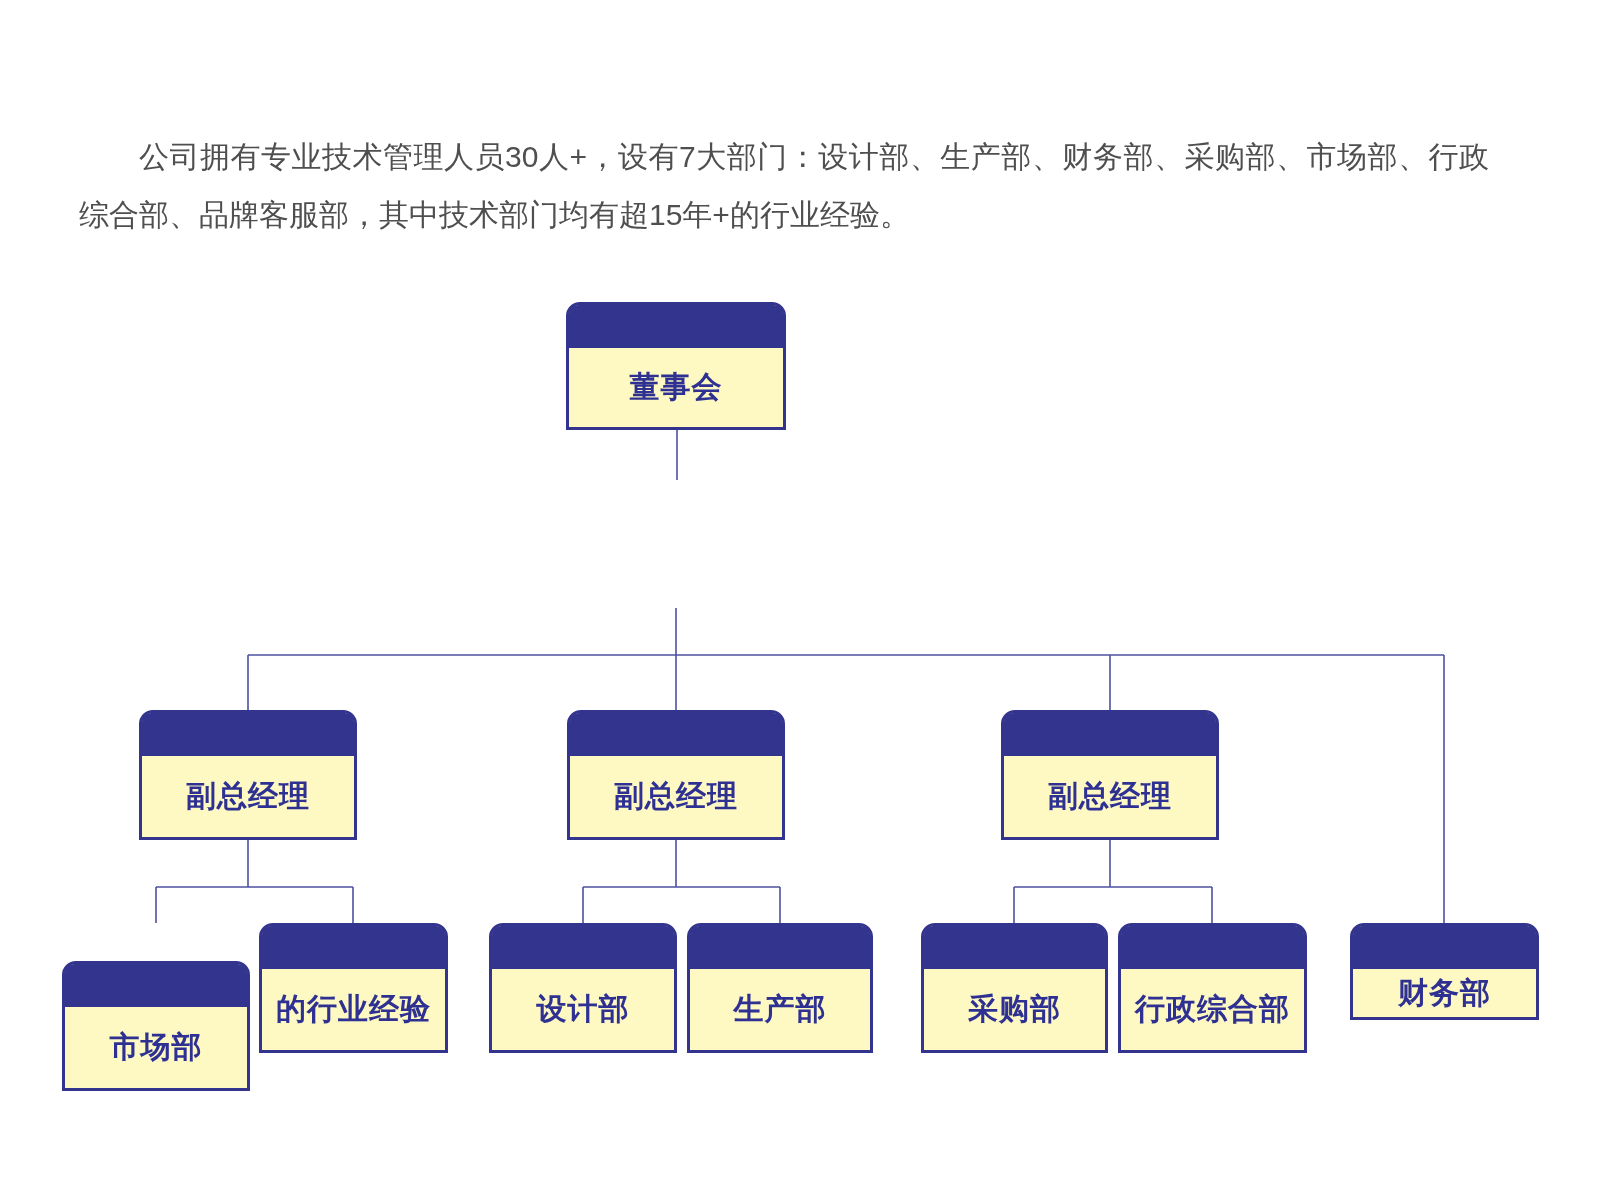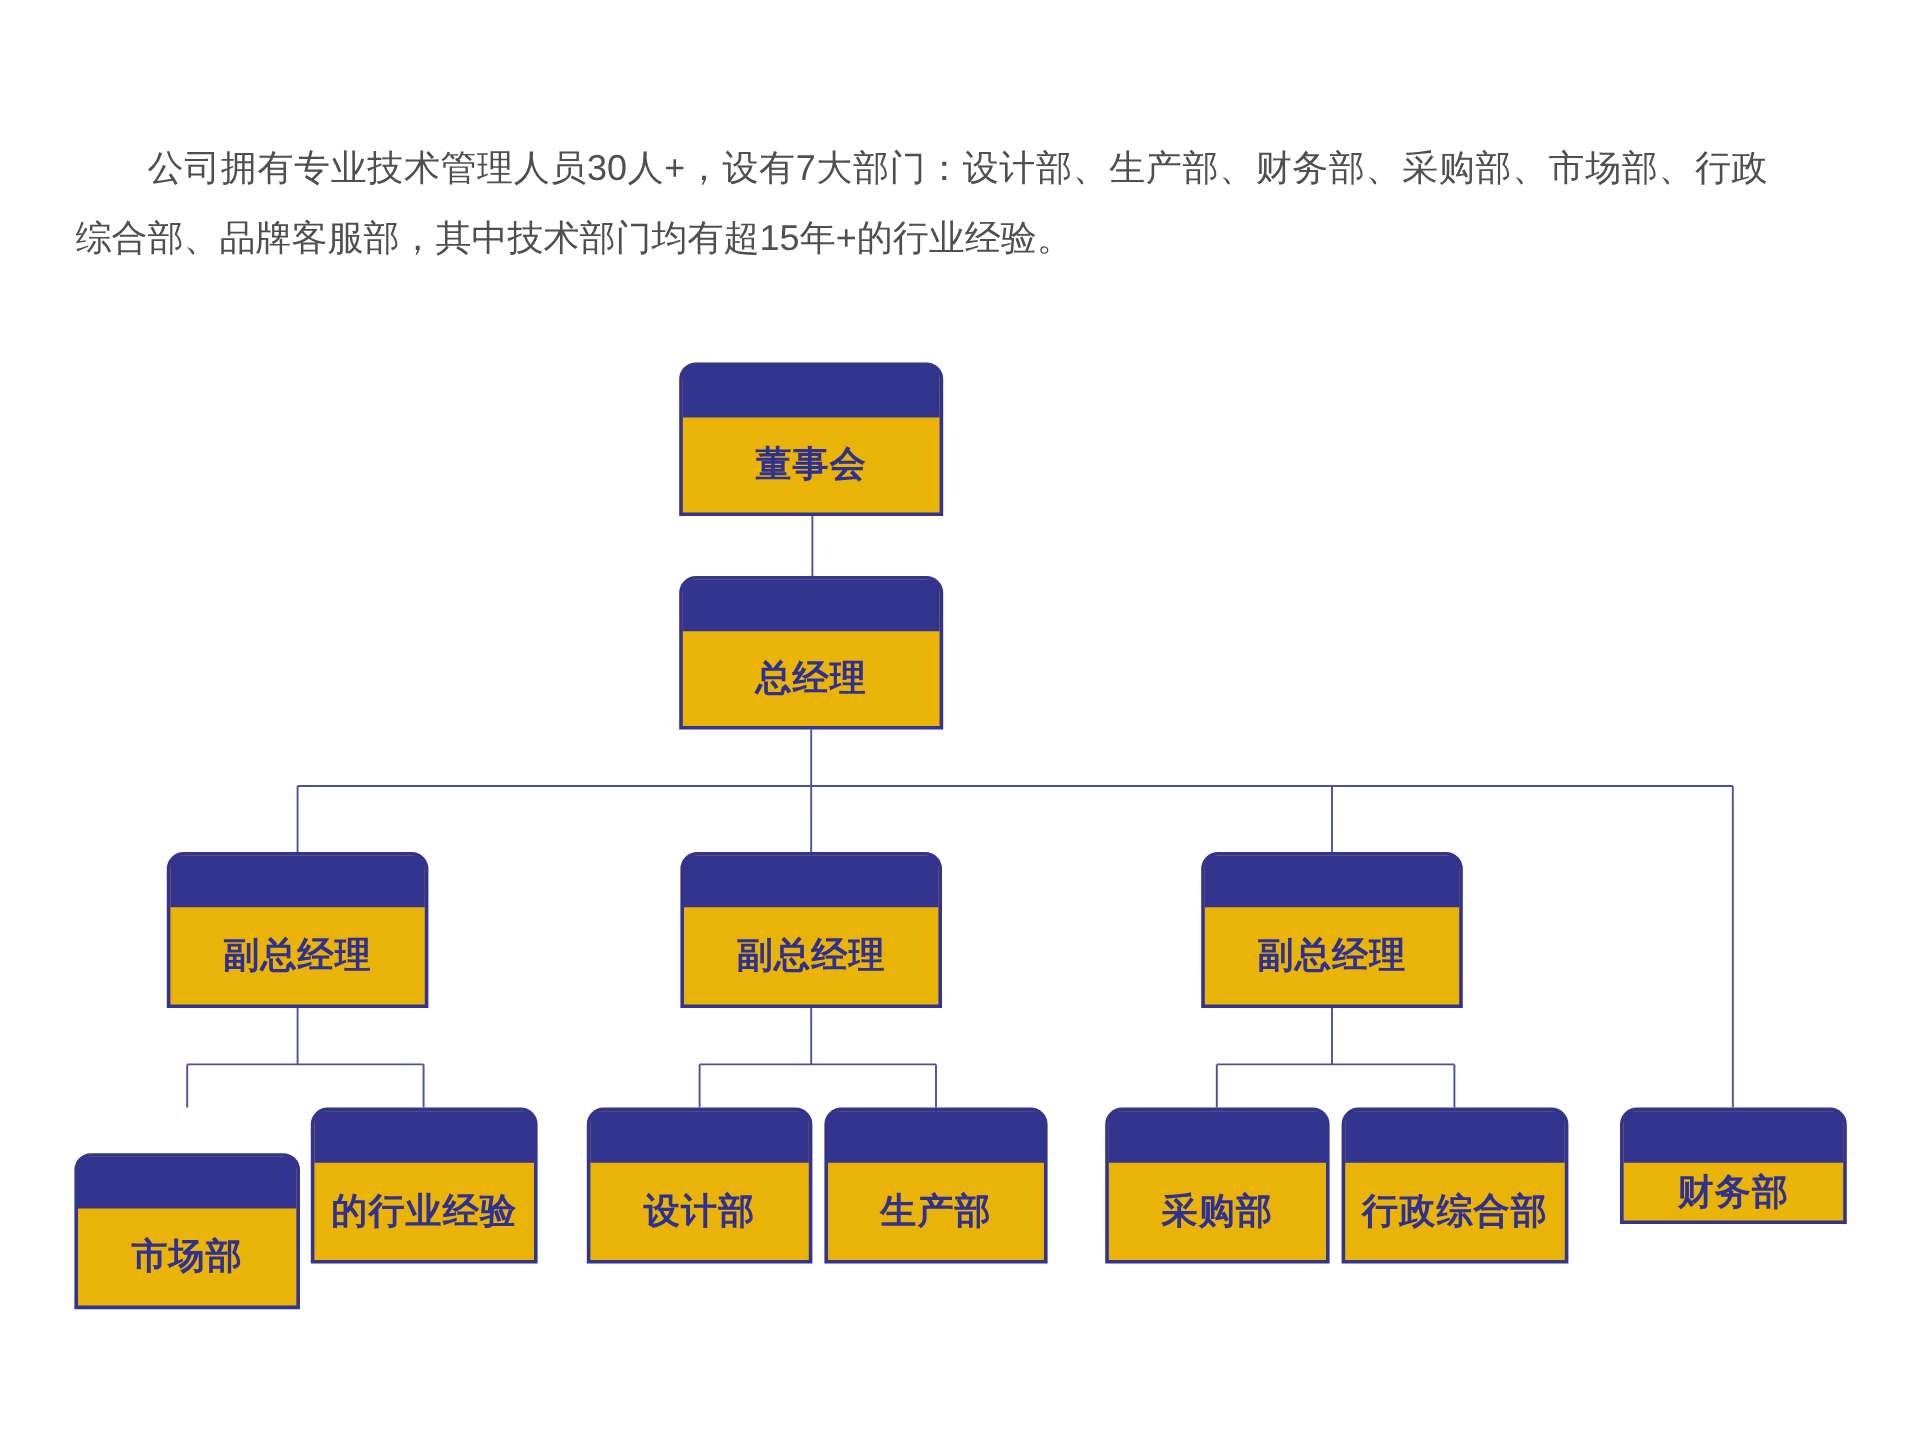--- a/index.html
+++ b/index.html
@@ -13,21 +13,21 @@
     width: 1600px;
     height: 1200px;
     background: #FFFFFF;
     overflow: hidden;
   }
   .intro {
     position: absolute;
     left: 63px;
     top: 112px;
     width: 1410px;
-    margin: 0;
+    margin: 16px;
     font-size: 30px;
     line-height: 58px;
     color: #4F4F4F;
     text-align: justify;
     text-justify: inter-character;
     text-indent: 2em;
   }
   .connectors {
     position: absolute;
     left: 0;
@@ -36,21 +36,21 @@
   .connectors path {
     stroke: #4E51A0;
     stroke-width: 1.6;
     fill: none;
   }
   .node {
     position: absolute;
     box-sizing: border-box;
     border: 3px solid #33348E;
     border-radius: 14px 14px 0 0;
-    background: #eab308;
+    background: #fef9c3;
     display: flex;
     flex-direction: column;
   }
   .node-header {
     flex: none;
     height: 43px;
     background: #33348E;
     border-radius: 9px 9px 0 0;
   }
   .node-body {
@@ -78,24 +78,20 @@
     <path d="M248 840 V887 M156 887 H353 M156 887 V923 M353 887 V923"></path>
     <path d="M676 840 V887 M583 887 H780 M583 887 V923 M780 887 V923"></path>
     <path d="M1110 840 V887 M1014 887 H1212 M1014 887 V923 M1212 887 V923"></path>
   </svg>
 
   <div class="node" style="left:566px;top:302px;width:220px;height:128px">
     <div class="node-header"></div>
     <div class="node-body">董事会</div>
   </div>
 
-  <div class="node" style="left:566px;top:480px;width:220px;height:128px">
-    <div class="node-header"></div>
-    <div class="node-body">总经理</div>
-  </div>
 
   <div class="node" style="left:139px;top:710px;width:218px;height:130px">
     <div class="node-header"></div>
     <div class="node-body">副总经理</div>
   </div>
 
   <div class="node" style="left:567px;top:710px;width:218px;height:130px">
     <div class="node-header"></div>
     <div class="node-body">副总经理</div>
   </div>

